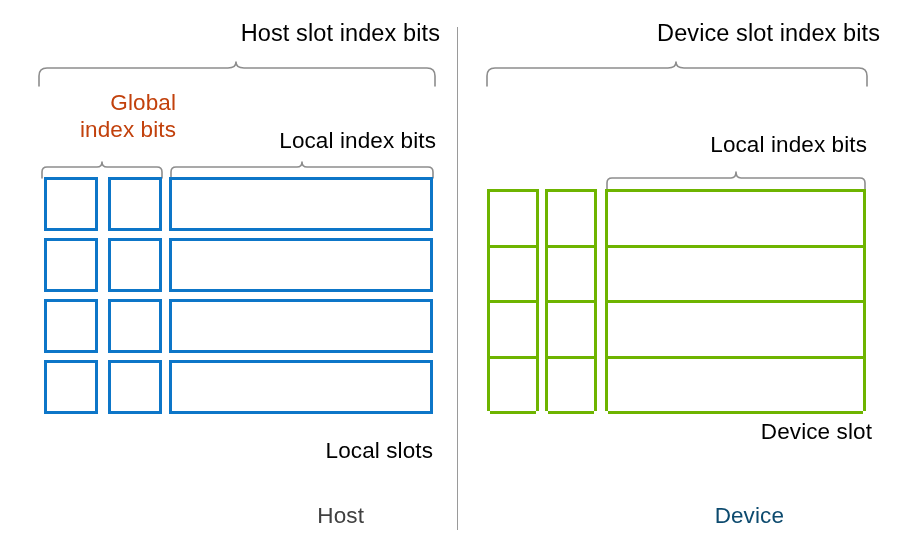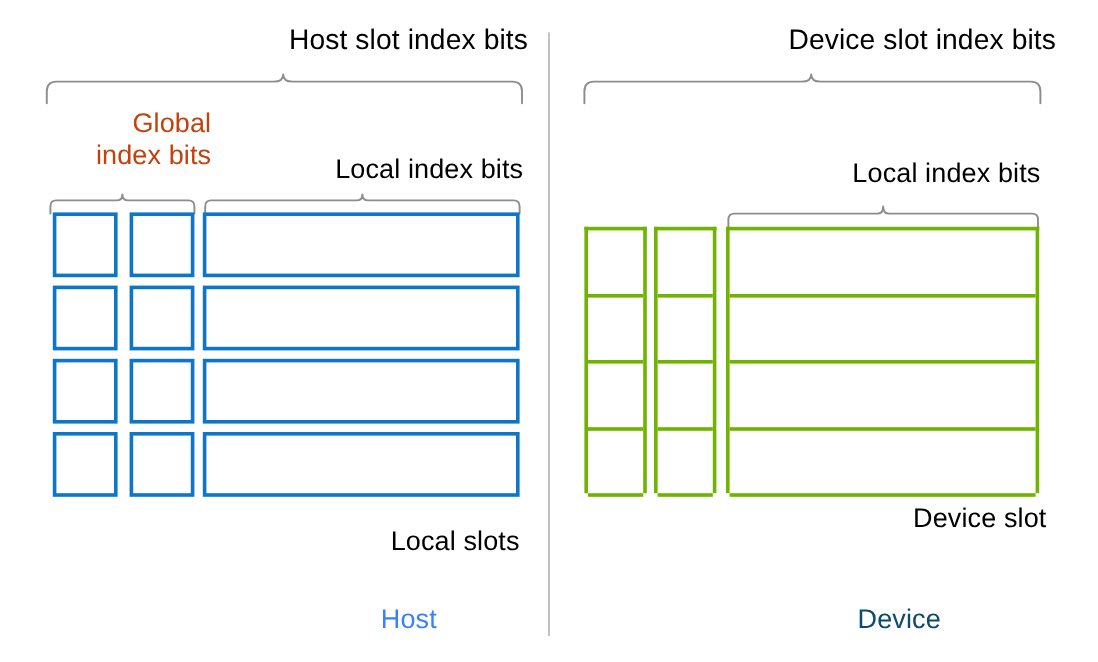--- a/index.html
+++ b/index.html
@@ -116,21 +116,21 @@
   <div class="host-box" style="left: 44px; top: 299px; width: 54px; height: 54px; border-color: rgb(13, 118, 200);"></div>
   <div class="host-box" style="left: 108px; top: 299px; width: 54px; height: 54px; border-color: rgb(13, 118, 200);"></div>
   <div class="host-box" style="left: 169px; top: 299px; width: 264px; height: 54px; border-color: rgb(13, 118, 200);"></div>
 
   <div class="host-box" style="left: 44px; top: 360px; width: 54px; height: 54px; border-color: rgb(13, 118, 200);"></div>
   <div class="host-box" style="left: 108px; top: 360px; width: 54px; height: 54px; border-color: rgb(13, 118, 200);"></div>
   <div class="host-box" style="left: 169px; top: 360px; width: 264px; height: 54px; border-color: rgb(13, 118, 200);"></div>
 
   <div class="label t22" style="left: 169px; top: 438px; width: 264px; color: rgb(0, 0, 0);">Local slots</div>
 
-  <div class="label t22" style="left: 108px; top: 503px; width: 256px; color: #3b82f6;">Host</div>
+  <div class="label t22" style="left: 108px; top: 503px; width: 256px; color: #404040;">Host</div>
 
   <div class="label t24" style="left: 480px; top: 20px; width: 400px; color: rgb(0, 0, 0);">Device slot index bits</div>
 
   <div class="brace" style="left:486px; top:62px; width:382px; height:24px;">
     <svg width="382" height="24" viewBox="0 0 382 24">
       <path d="M1,24 L1,14 Q1,6 9,6 L182,6 Q190,6 190,0 Q190,6 198,6 L373,6 Q381,6 381,14 L381,24" stroke="#8d8d8d"></path>
     </svg>
   </div>
 
   <div class="label t22" style="left: 605px; top: 132px; width: 262px; color: rgb(0, 0, 0);">Local index bits</div>

